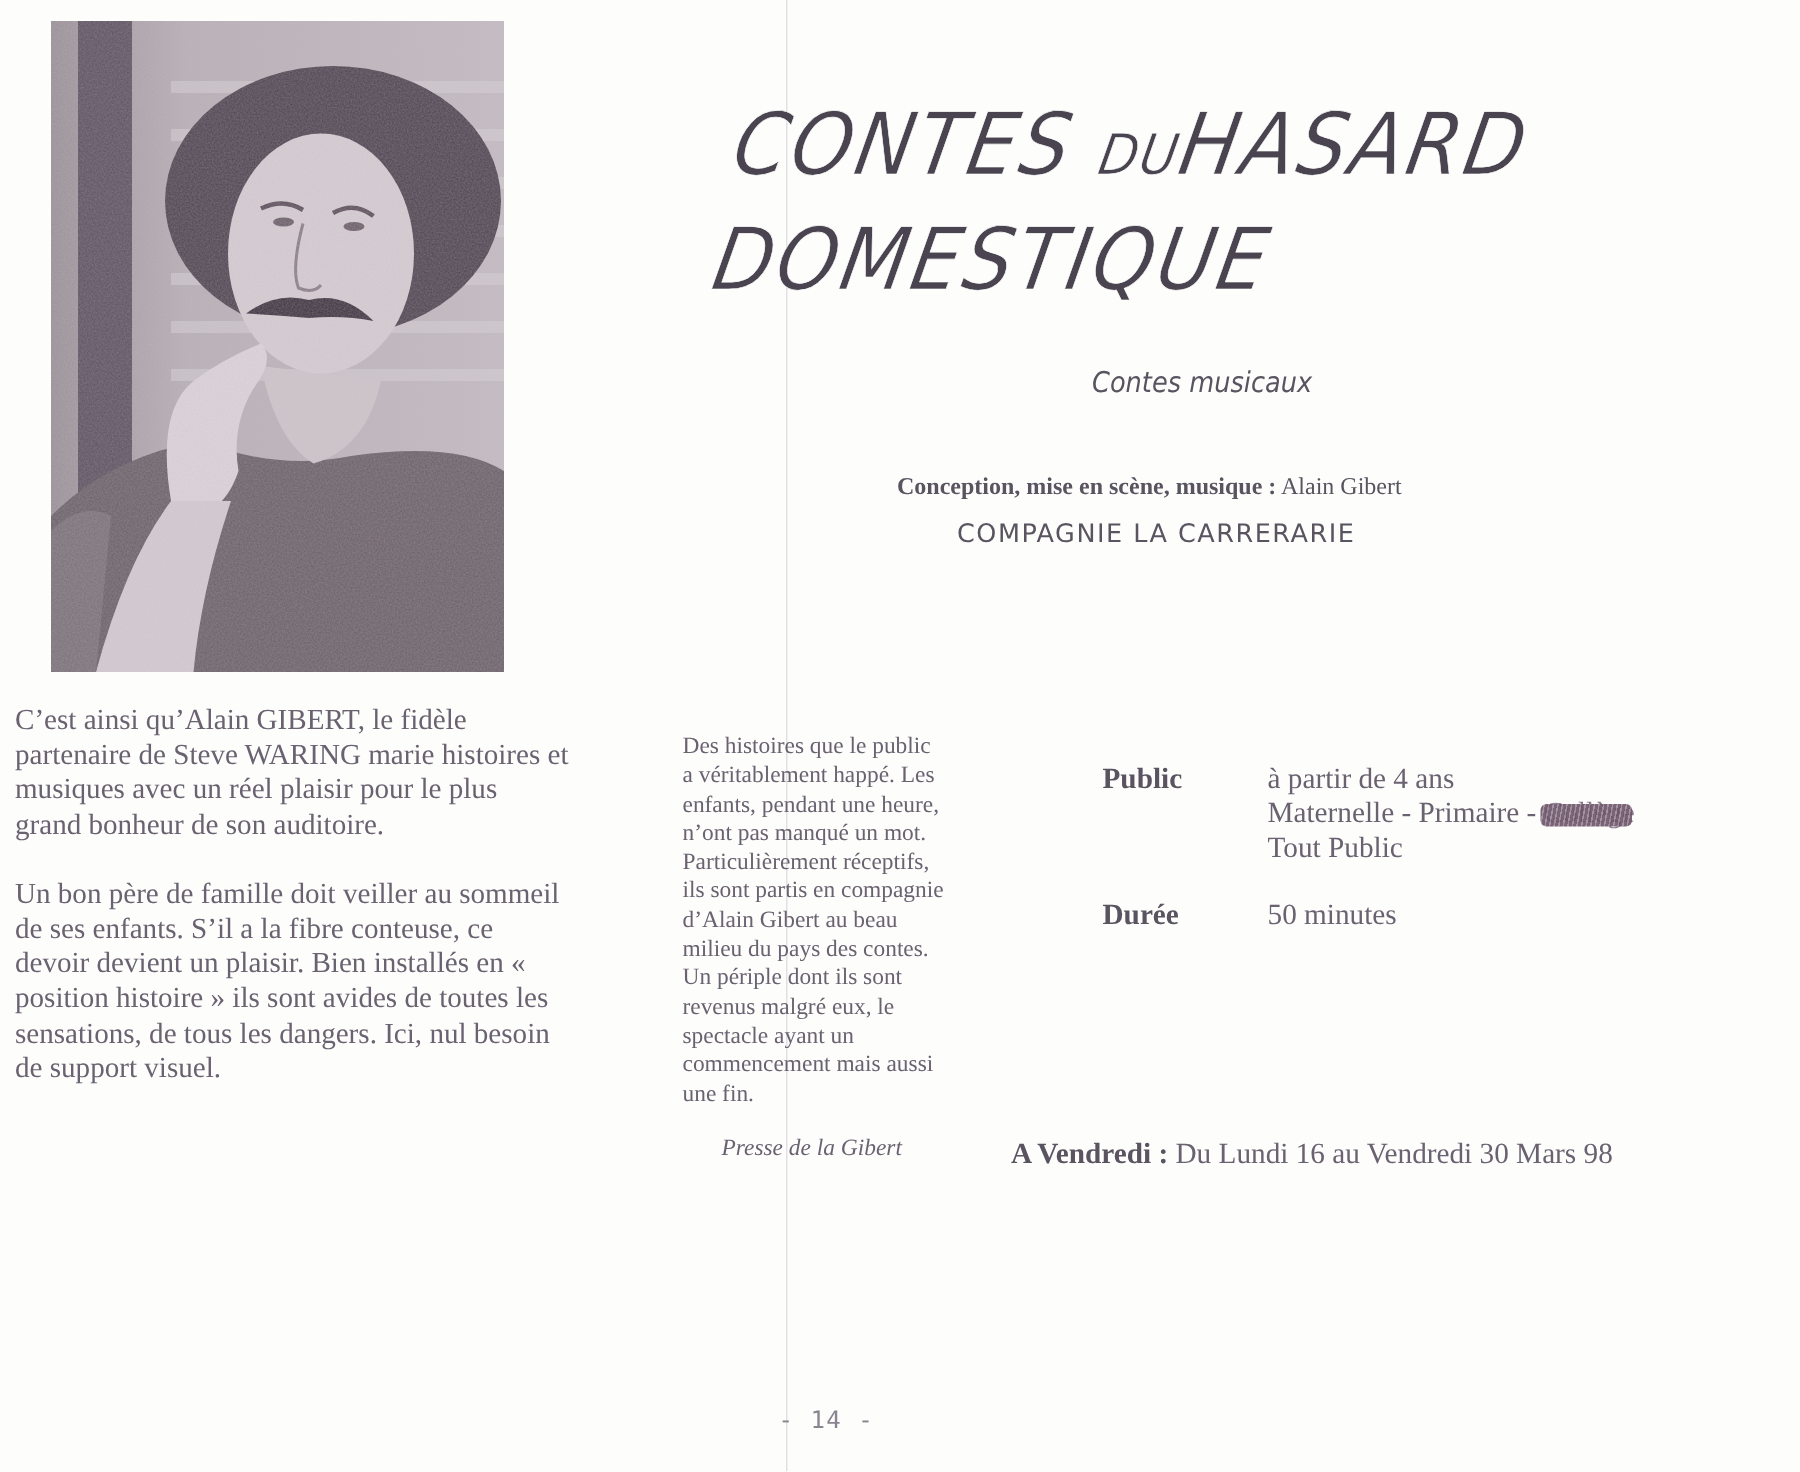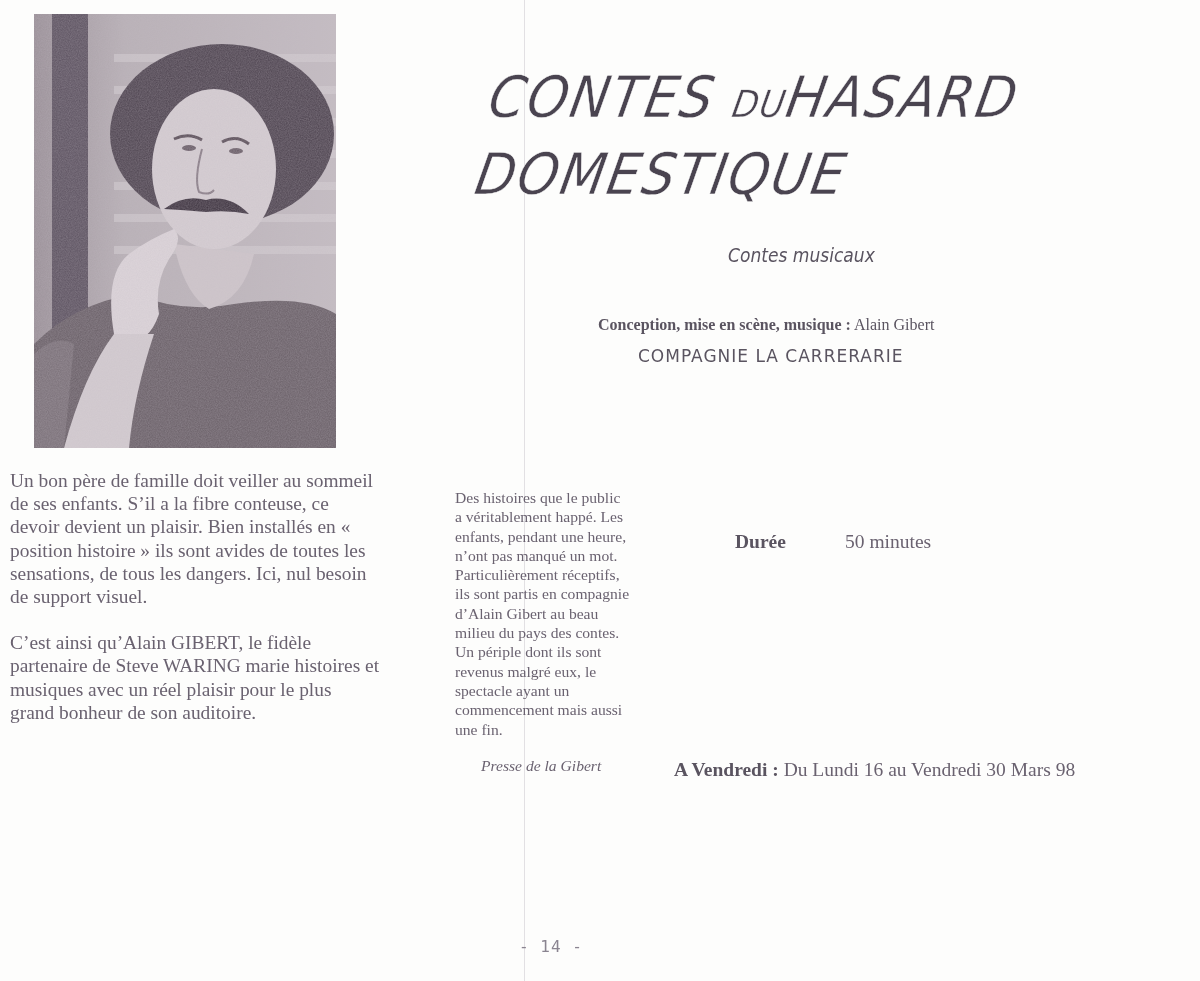--- a/index.html
+++ b/index.html
@@ -161,30 +161,38 @@
 
 <div class="subtitle">Contes musicaux</div>
 
 <div class="credits">
   <b>Conception, mise en scène, musique :</b><span> Alain Gibert</span>
 </div>
 
 <div class="company">COMPAGNIE LA CARRERARIE</div>
 
 <div class="col-left">
+  <p>C’est ainsi qu’Alain GIBERT, le fidèle partenaire de Steve WARING marie histoires et musiques avec un réel plaisir pour le plus grand bonheur de son auditoire.</p>
   <p>Un bon père de famille doit veiller au sommeil de ses enfants. S’il a la fibre conteuse, ce devoir devient un plaisir. Bien installés en « position histoire » ils sont avides de toutes les sensations, de tous les dangers. Ici, nul besoin de support visuel.</p>
-  <p>C’est ainsi qu’Alain GIBERT, le fidèle partenaire de Steve WARING marie histoires et musiques avec un réel plaisir pour le plus grand bonheur de son auditoire.</p>
 </div>
 
 <div class="col-mid">
   <p>Des histoires que le public a véritablement happé. Les enfants, pendant une heure, n’ont pas manqué un mot. Particulièrement réceptifs, ils sont partis en compagnie d’Alain Gibert au beau milieu du pays des contes. Un périple dont ils sont revenus malgré eux, le spectacle ayant un commencement mais aussi une fin.</p>
   <p class="source">Presse de la Gibert</p>
 </div>
 
 <div class="specs">
+  <div class="spec-row">
+    <div class="spec-label">Public</div>
+    <div>
+      <div>à partir de 4 ans</div>
+      <div><span>Maternelle - Primaire - </span><span class="scribble">Collège</span></div>
+      <div>Tout Public</div>
+    </div>
+  </div>
   <div class="spec-row" style="margin-top:22px">
     <div class="spec-label">Durée</div>
     <div>50 minutes</div>
   </div>
 </div>
 
 <div class="domicile">
   <b>A Vendredi :</b><span> Du Lundi 16 au Vendredi 30 Mars 98</span>
 </div>
 

